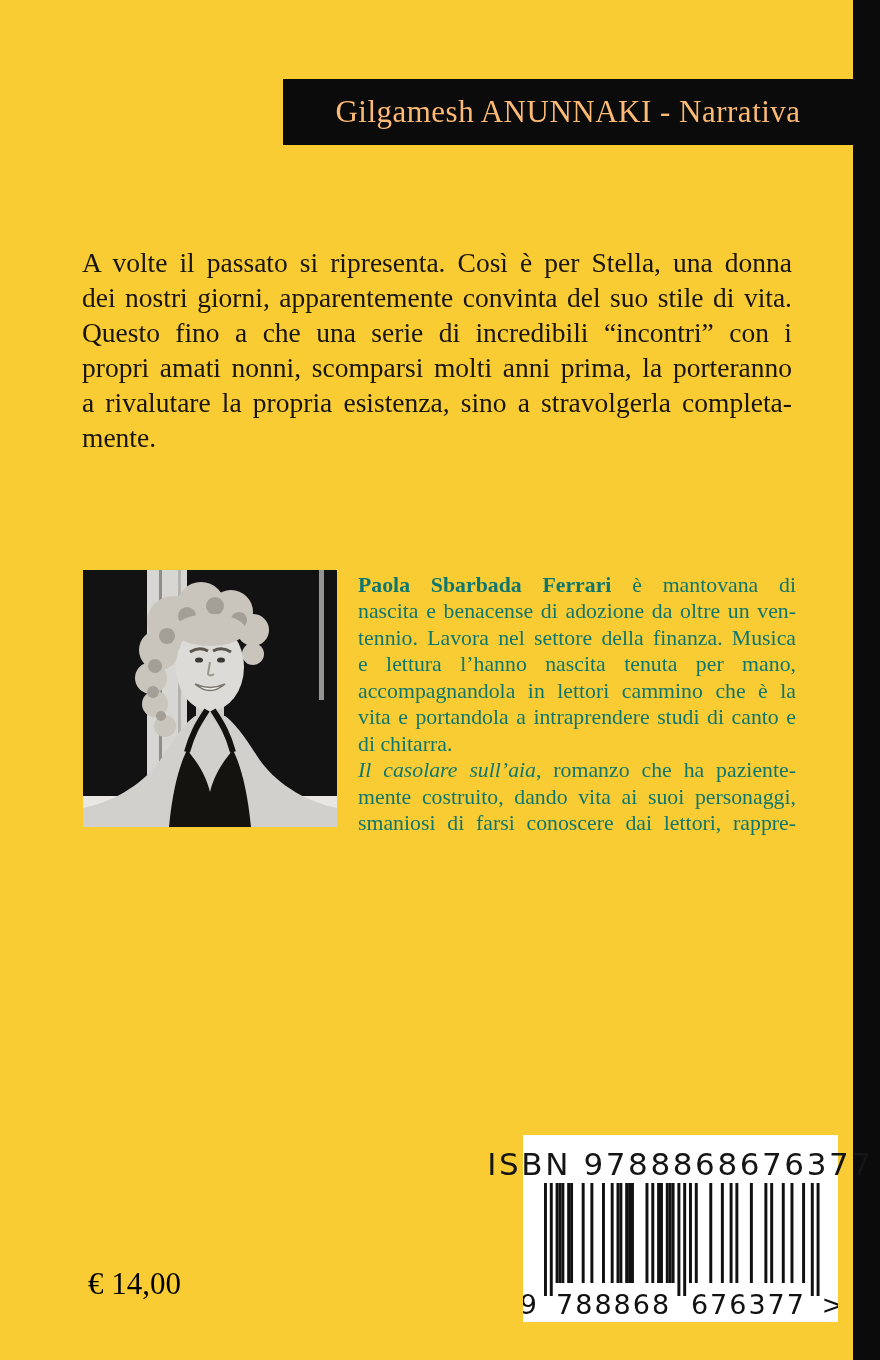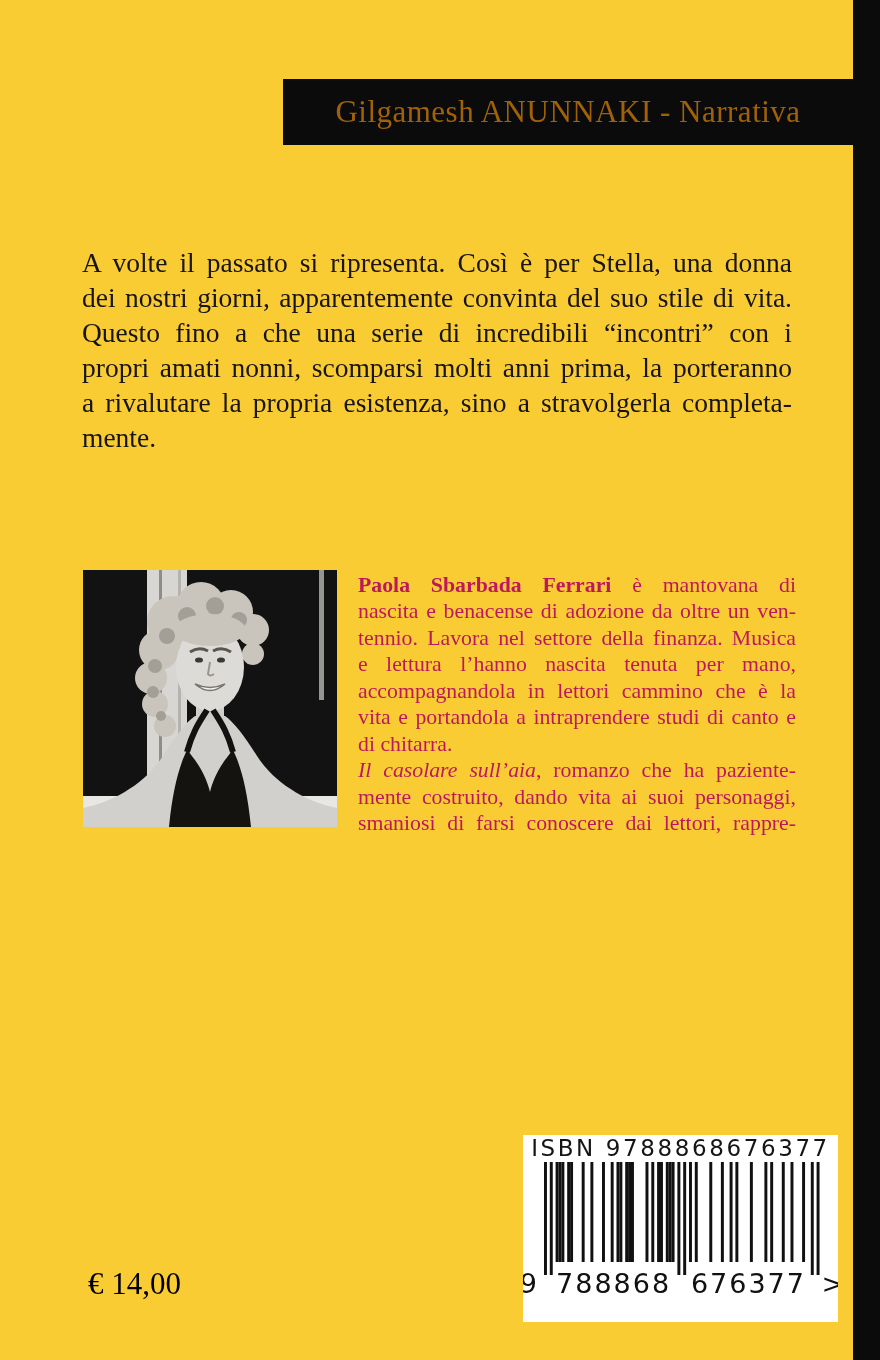--- a/index.html
+++ b/index.html
@@ -7,43 +7,43 @@
     width:880px;height:1360px;position:relative;overflow:hidden;
     background:#F9CC34;
     font-family:"Liberation Serif",serif;
   }
   .spine{position:absolute;top:0;right:0;width:27px;height:1360px;background:#0B0B0B}
   .band{
     position:absolute;left:283px;right:0;top:79px;height:66px;background:#0B0B0B;
     display:flex;align-items:center;justify-content:center;
     padding-right:27px;box-sizing:border-box;
   }
-  .band-title{color:#a16207;font-size:31px;letter-spacing:.5px;white-space:nowrap}
+  .band-title{color:#fdba74;font-size:31px;letter-spacing:.5px;white-space:nowrap}
   .synopsis{
     position:absolute;left:82px;top:225px;width:710px;
     font-size:27.5px;line-height:35px;color:#181410;margin-top:20px;
   }
   .jline{text-align:justify;text-align-last:justify}
   .jline.noj{text-align-last:left}
   .photo{position:absolute;left:83px;top:570px;width:254px;height:257px}
   .photo svg{display:block}
   .bio{
     position:absolute;left:358px;top:572px;width:438px;
-    font-size:21.8px;line-height:26.45px;color:#be185d;
+    font-size:21.8px;line-height:26.45px;color:#0f766e;
   }
   .bio .bold{font-weight:bold}
   .bio .italic{font-style:italic}
   .price{position:absolute;left:88px;top:1266px;font-size:31px;color:#000000}
   .isbn-box{
     position:absolute;left:523px;top:1135px;width:315px;height:187px;background:#FFFFFF;
     display:flex;flex-direction:column;align-items:center;box-sizing:border-box;
   }
   .isbn-label{
-    font-family:"DejaVu Sans",sans-serif;font-size:23px;letter-spacing:2.6px;
-    color:#151515;margin-top:0;white-space:nowrap;
+    font-family:"DejaVu Sans",sans-serif;font-size:31px;letter-spacing:2.6px;
+    color:#151515;margin-top:11px;white-space:nowrap;
   }
   .barcode{margin-top:1px}
 </style>
 </head>
 <body>
 
 <div class="spine"></div>
 
 <div class="band">
   <span class="band-title">Gilgamesh ANUNNAKI - Narrativa</span>

